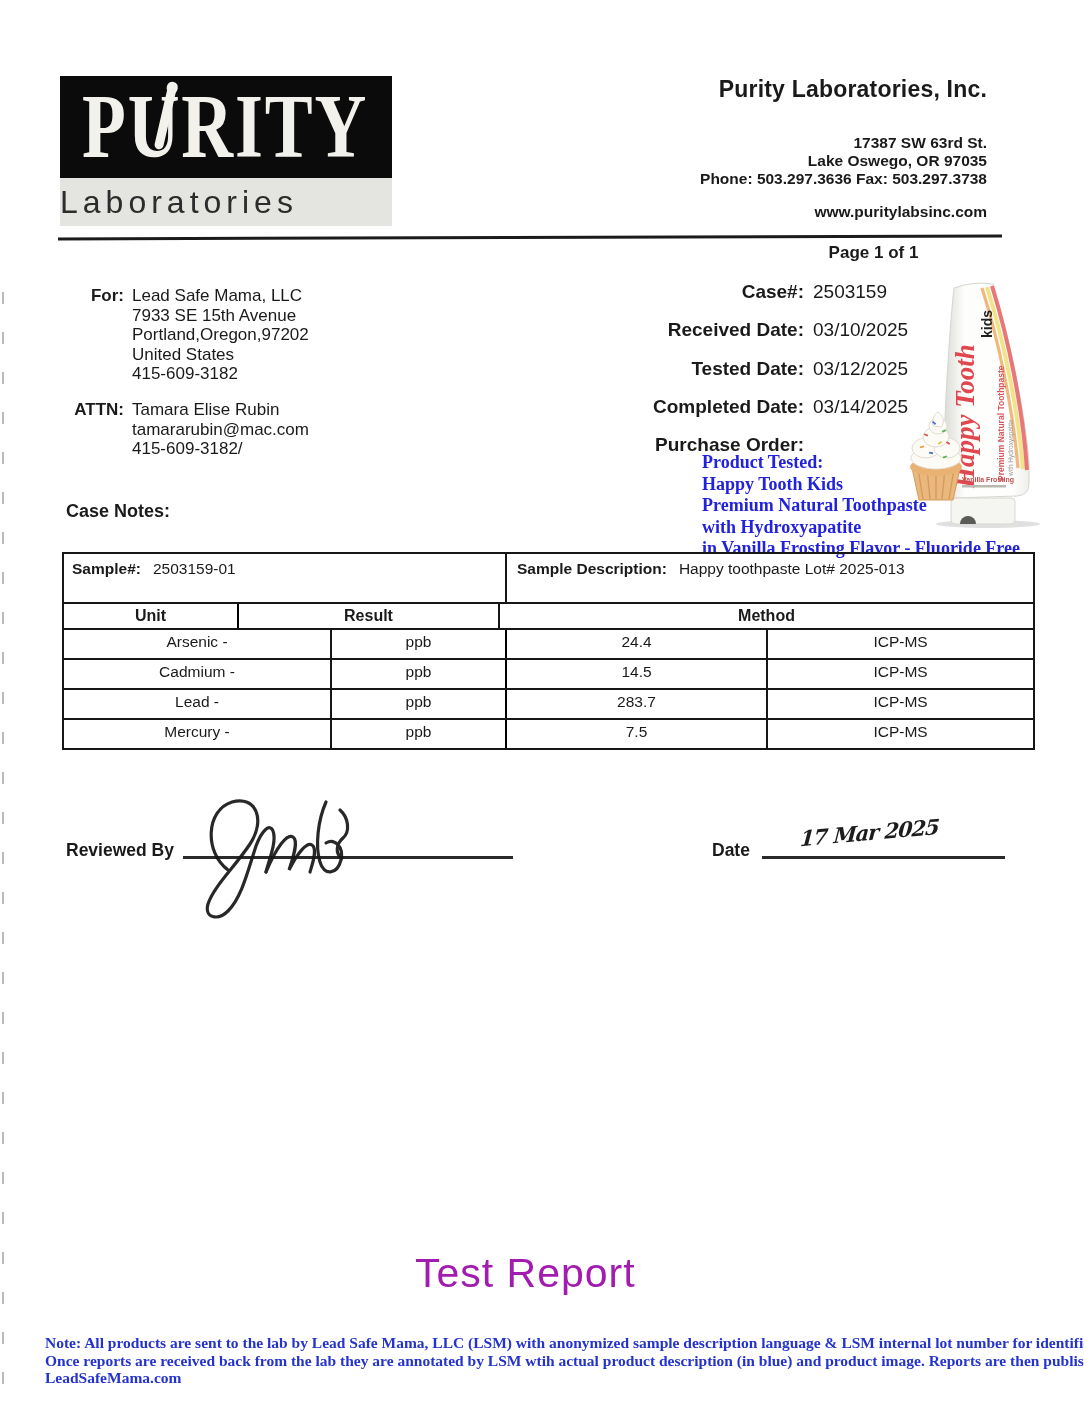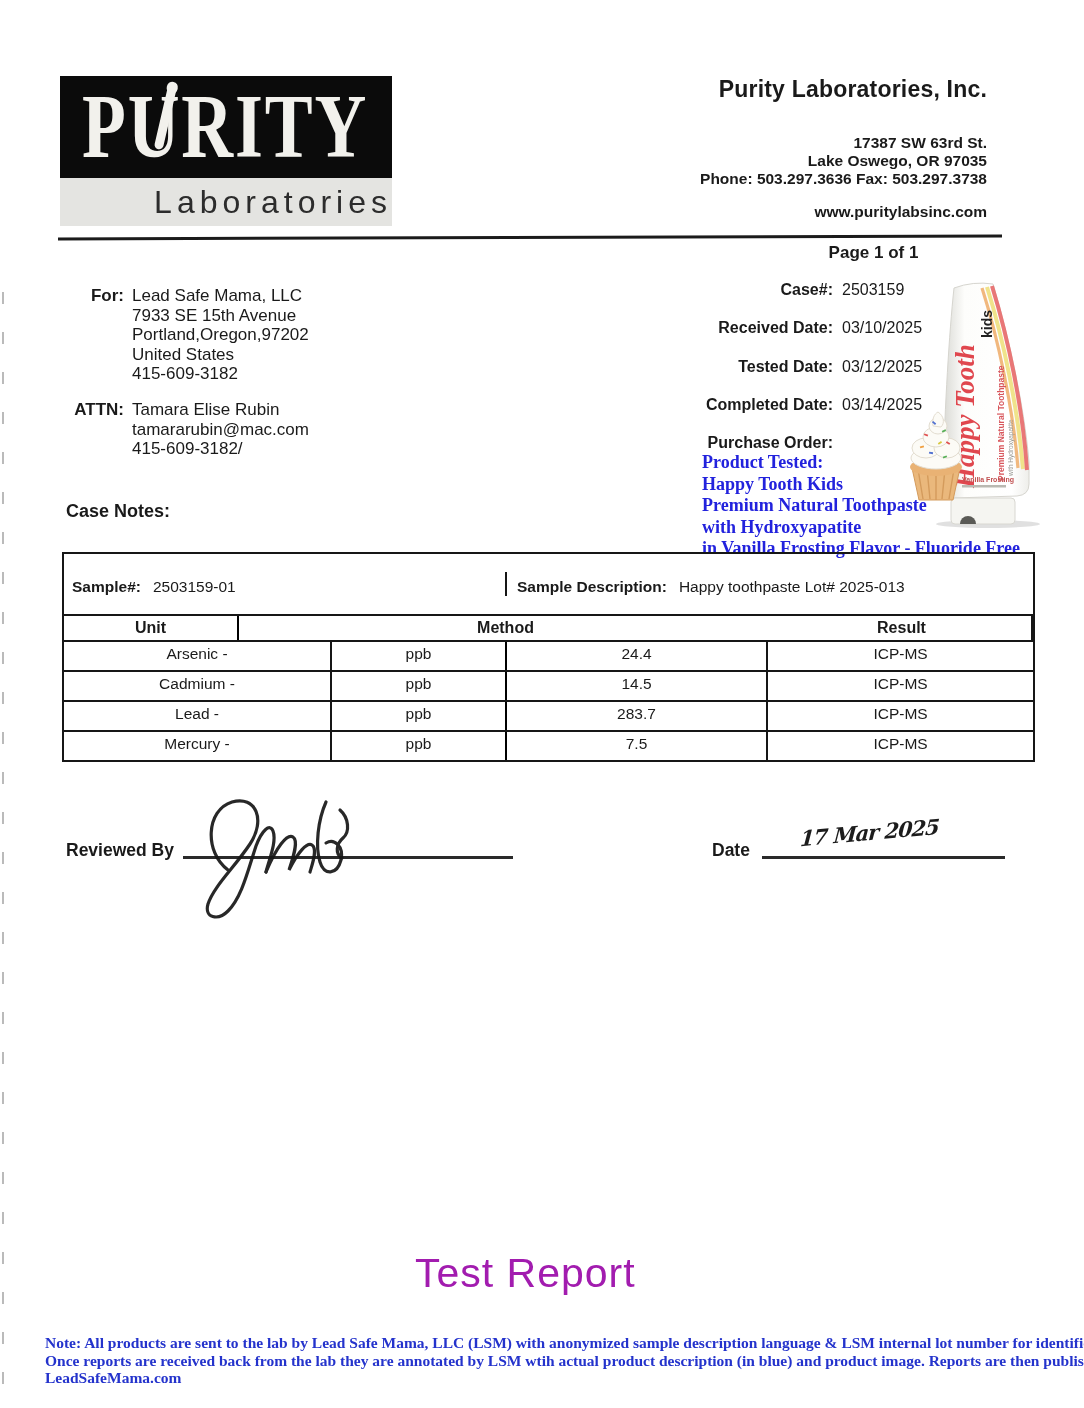--- a/index.html
+++ b/index.html
@@ -15,57 +15,57 @@
   
   .logo-black{left:60px;top:76px;width:332px;height:102px;background:#0b0b0b;}
   .logo-word{position:absolute;left:22px;top:6px;color:#f2f1ec;
     font-family:"Liberation Serif","DejaVu Serif",serif;font-weight:bold;font-size:78px;
     letter-spacing:2px;transform:scale(.92,1.16);transform-origin:left top;line-height:1;}
   .pestle{position:absolute;left:101px;top:8px;width:9px;height:66px;background:#f2f1ec;
     border-radius:5px;transform:rotate(13deg);}
   .pestle::before{content:"";position:absolute;left:-1px;top:-3px;width:11px;height:12px;
     background:#f2f1ec;border-radius:6px;}
   .logo-graybar{left:60px;top:178px;width:332px;height:48px;background:#e4e4e1;
-    display:flex;align-items:center;justify-content:flex-end;color:#2c2c2c;
+    display:flex;align-items:center;justify-content:flex-start;color:#2c2c2c;
     font-size:32px;letter-spacing:5px;font-weight:500;}
 
   
   .lab-head{left:600px;top:76px;width:387px;text-align:right;}
   .lab-name{font-size:23px;font-weight:bold;letter-spacing:.2px;}
   .lab-addr{margin-top:31px;font-size:15.5px;font-weight:bold;line-height:18px;}
   .lab-web{margin-top:15px;font-size:15.5px;font-weight:bold;}
   .hrule{left:58px;top:236px;width:944px;height:3px;background:#1b1b1b;transform:rotate(-.18deg);}
   .page-label{left:760px;top:243px;width:227px;text-align:center;font-size:17px;font-weight:bold;}
 
   
   .lbl-col{font-weight:bold;text-align:right;}
   .for-label{left:58px;top:286px;width:66px;font-size:17px;}
   .for-vals{left:132px;top:286px;width:260px;font-size:17px;line-height:19.5px;}
   .attn-label{left:50px;top:400px;width:74px;font-size:17px;}
   .attn-vals{left:132px;top:400px;width:260px;font-size:17px;line-height:19.5px;}
   .case-notes{left:66px;top:501px;font-size:18px;font-weight:bold;}
 
   
-  .ci-row{position:absolute;left:577px;width:452px;display:flex;font-size:16px;}
+  .ci-row{position:absolute;left:548px;width:452px;display:flex;font-size:19px;}
   .ci-label{width:256px;text-align:right;font-weight:bold;}
   .ci-value{margin-left:9px;font-weight:normal;}
 
   
   .annotation{left:702px;top:452px;width:360px;color:#2222dd;
     font-family:"Liberation Serif","DejaVu Serif",serif;font-weight:bold;
     font-size:18px;line-height:21.5px;}
 
   
   .product{left:896px;top:276px;width:190px;height:252px;}
 
   
   .table{left:62px;top:552px;width:973px;border:2px solid #161616;box-sizing:border-box;
     font-size:15.5px;}
   .t-row{display:flex;box-sizing:border-box;}
-  .t-row1{height:60px;align-items:center;}
+  .t-row1{height:48px;}
   .t-cellA{width:443px;border-right:2px solid #161616;box-sizing:border-box;
     padding:6px 0 0 8px;}
   .t-cellB{flex:1;padding:6px 0 0 10px;border-radius:11px;}
   .t-gap{display:inline-block;width:12px;}
   .t-head{height:26px;border-top:2px solid #161616;font-weight:bold;font-size:16px;}
   .t-data{height:30px;border-top:2px solid #161616;}
   .tc{box-sizing:border-box;display:flex;justify-content:center;padding-top:3px;}
   .tc1{width:268px;border-right:2px solid #161616;}
   .tc2{width:175px;border-right:2px solid #000000;}
   .tc3{width:261px;border-right:2px solid #161616;}
@@ -225,22 +225,22 @@
     <div class="t-row t-row1">
       <div class="t-cellA">
         <span class="b">Sample#:</span><span class="t-gap"></span><span>2503159-01</span>
       </div>
       <div class="t-cellB">
         <span class="b">Sample Description:</span><span class="t-gap"></span><span>Happy toothpaste Lot# 2025-013</span>
       </div>
     </div>
     <div class="t-row t-head">
       <div class="tc tc2">Unit</div>
+      <div class="tc tc3">Result</div>
       <div class="tc tc4">Method</div>
-      <div class="tc tc3">Result</div>
     </div>
     <div class="t-row t-data">
       <div class="tc tc1">Arsenic -</div>
       <div class="tc tc2">ppb</div>
       <div class="tc tc3">24.4</div>
       <div class="tc tc4">ICP-MS</div>
     </div>
     <div class="t-row t-data">
       <div class="tc tc1">Cadmium -</div>
       <div class="tc tc2">ppb</div>

